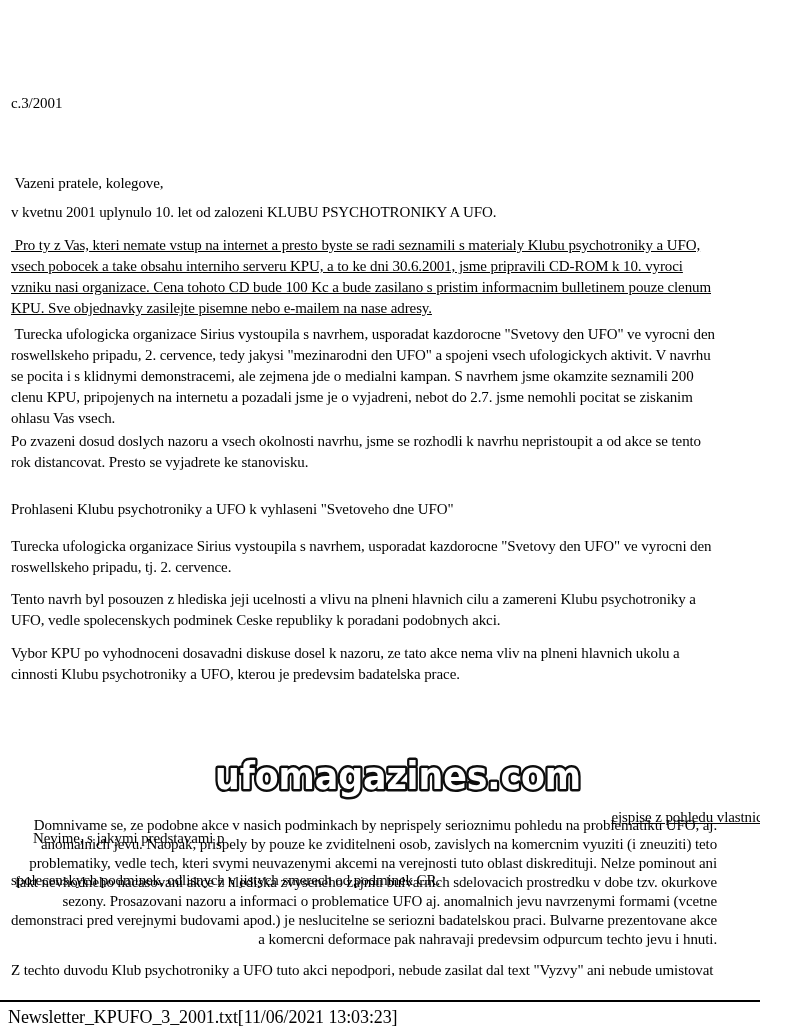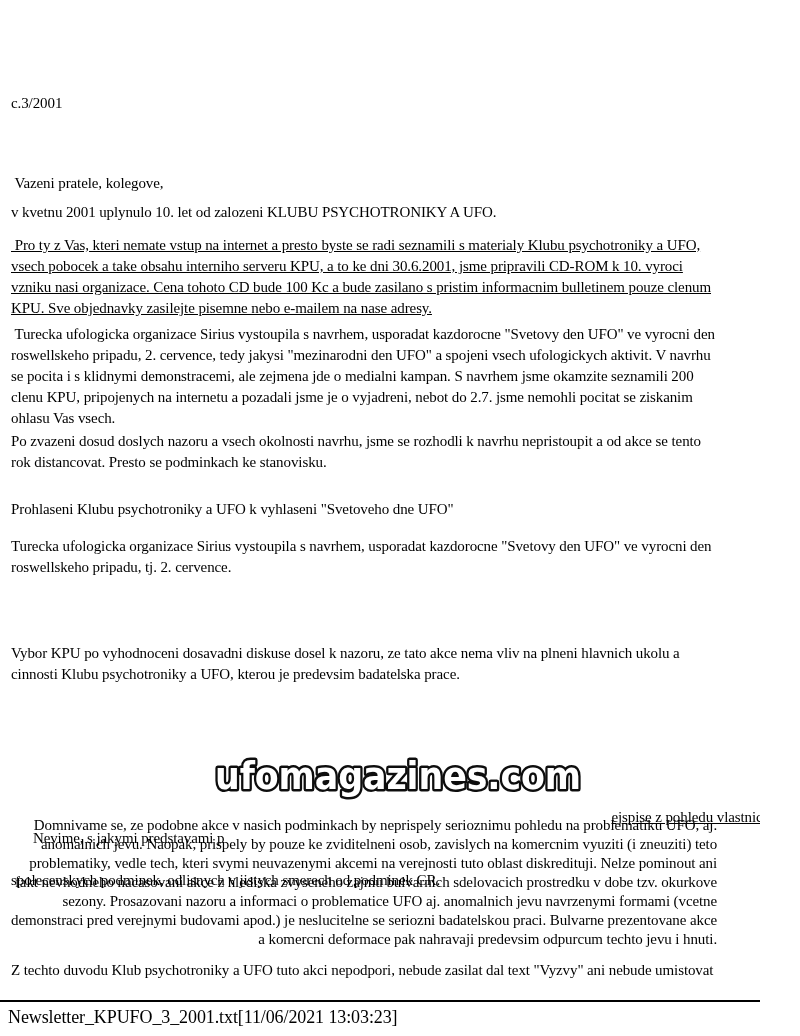--- a/index.html
+++ b/index.html
@@ -90,27 +90,29 @@
 vzniku nasi organizace. Cena tohoto CD bude 100 Kc a bude zasilano s pristim informacnim bulletinem pouze clenum
 KPU. Sve objednavky zasilejte pisemne nebo e-mailem na nase adresy.</div>
 
   <div class="para pos-sirius"> Turecka ufologicka organizace Sirius vystoupila s navrhem, usporadat kazdorocne "Svetovy den UFO" ve vyrocni den
 roswellskeho pripadu, 2. cervence, tedy jakysi "mezinarodni den UFO" a spojeni vsech ufologickych aktivit. V navrhu
 se pocita i s klidnymi demonstracemi, ale zejmena jde o medialni kampan. S navrhem jsme okamzite seznamili 200
 clenu KPU, pripojenych na internetu a pozadali jsme je o vyjadreni, nebot do 2.7. jsme nemohli pocitat se ziskanim
 ohlasu Vas vsech.</div>
 
   <div class="para pos-pozvazeni">Po zvazeni dosud doslych nazoru a vsech okolnosti navrhu, jsme se rozhodli k navrhu nepristoupit a od akce se tento
-rok distancovat. Presto se podminkach ke stanovisku.</div>
+rok distancovat. Presto se vyjadrete ke stanovisku.</div>
 
   <div class="para pos-prohlaseni">Prohlaseni Klubu psychotroniky a UFO k vyhlaseni "Svetoveho dne UFO"</div>
 
   <div class="para pos-sirius2">Turecka ufologicka organizace Sirius vystoupila s navrhem, usporadat kazdorocne "Svetovy den UFO" ve vyrocni den
 roswellskeho pripadu, tj. 2. cervence.</div>
 
+  <div class="para pos-tento">Tento navrh byl posouzen z hlediska jeji ucelnosti a vlivu na plneni hlavnich cilu a zamereni Klubu psychotroniky a
+UFO, vedle spolecenskych podminek Ceske republiky k poradani podobnych akci.</div>
 
   <div class="para pos-vybor">Vybor KPU po vyhodnoceni dosavadni diskuse dosel k nazoru, ze tato akce nema vliv na plneni hlavnich ukolu a
 cinnosti Klubu psychotroniky a UFO, kterou je predevsim badatelska prace.</div>
 
 
   <div class="para pos-nevime">
     <div class="frag-line">
       <span>Nevime, s jakymi predstavami p</span>
       <span class="frag-right">ejspise z pohledu vlastnich</span>
     </div>

